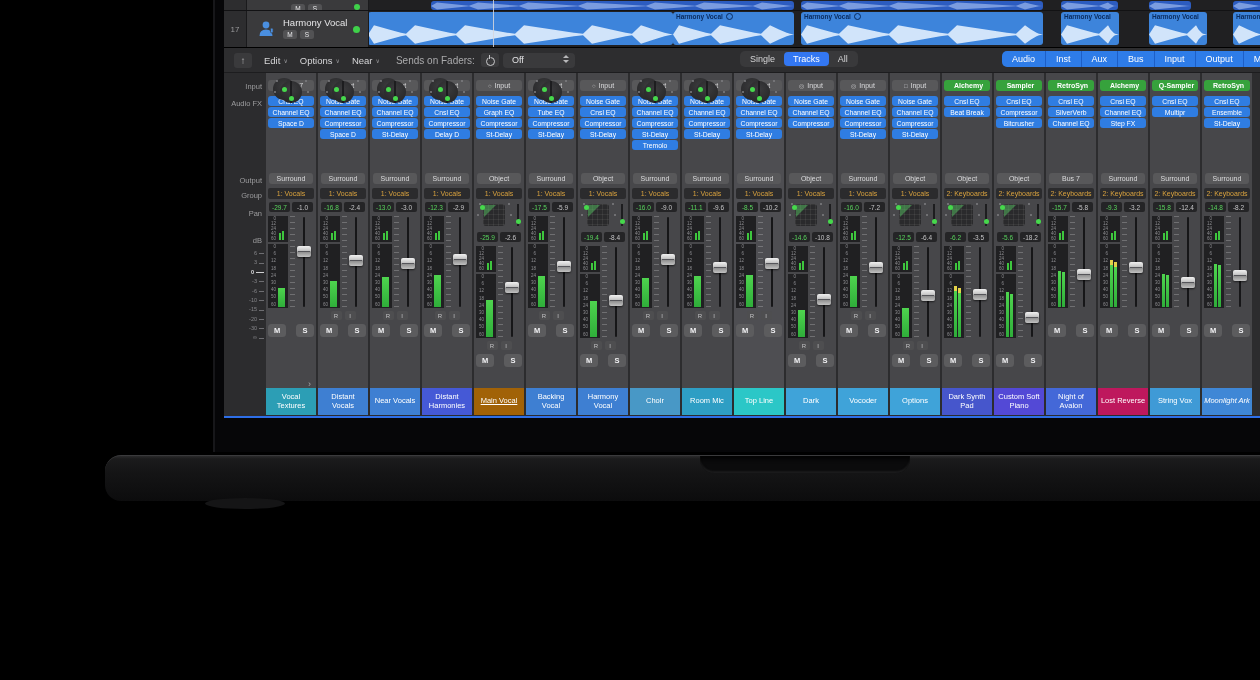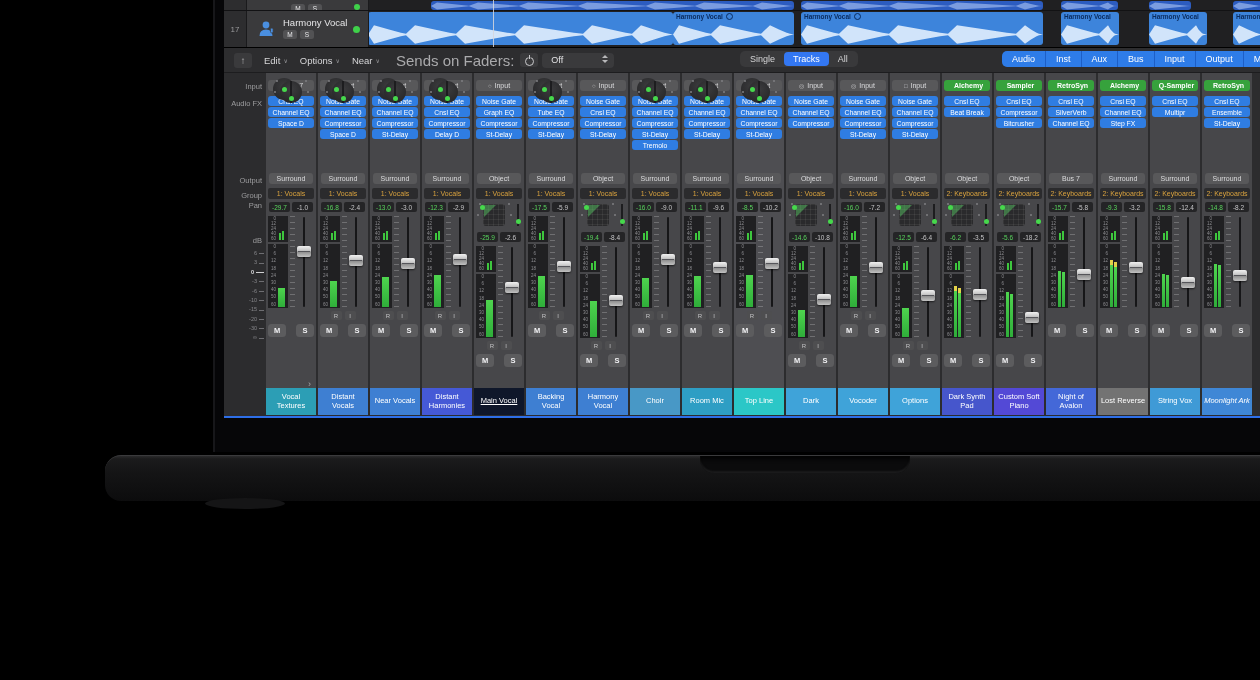--- a/index.html
+++ b/index.html
@@ -39,21 +39,21 @@
   .region .rloop{width:5px;height:5px;border:1px solid #0a2c60;border-radius:50%;display:inline-block;}
   .region svg{position:absolute;left:0;bottom:0;}
   .playhead{position:absolute;left:269px;top:0;width:1px;height:47px;background:rgba(215,215,220,.85);z-index:5;}
   
   .mixer{position:absolute;left:0;top:47px;width:1036px;height:370px;background:#2c2c2e;border-top:1px solid #000;}
   .mhead{position:relative;height:24px;background:#2d2d2f;border-bottom:1px solid #1d1d1f;display:flex;align-items:center;}
   .back-btn{margin-left:10px;width:18px;height:15px;background:#3a3a3c;border-radius:3px;color:#b8b8ba;
     font-size:10px;display:flex;align-items:center;justify-content:center;}
   .menu{margin-left:12px;color:#d6d6d8;font-size:9.5px;display:flex;align-items:center;gap:3px;}
   .menu .chev{color:#97979a;font-size:6px;margin-top:1px;}
-  .sends-lbl{margin-left:16px;color:#aaaaac;font-size:15px;}
+  .sends-lbl{margin-left:16px;color:#aaaaac;font-size:10px;}
   .pwr{margin-left:6px;width:18px;height:14px;background:#3a3a3c;border-radius:3px;position:relative;}
   .pwr i{position:absolute;left:5px;top:3.5px;width:7px;height:7px;border:1px solid #c9c9cb;border-radius:50%;}
   .pwr b{position:absolute;left:8.5px;top:2px;width:1px;height:4px;background:#3a3a3c;box-shadow:0 0 0 .5px #3a3a3c;}
   .pwr b::after{content:"";position:absolute;left:0;top:0;width:1px;height:4px;background:#c9c9cb;}
   .off-sel{margin-left:4px;width:72px;height:15px;background:#3a3a3c;border-radius:4px;position:relative;
     color:#e2e2e4;font-size:9px;display:flex;align-items:center;padding-left:9px;box-sizing:border-box;}
   .off-sel .ud{position:absolute;right:6px;top:2px;}
   .off-sel .ud i{display:block;width:0;height:0;border-left:3px solid transparent;border-right:3px solid transparent;}
   .off-sel .ud i.u{border-bottom:3.5px solid #b8b8ba;margin-bottom:2px;}
   .off-sel .ud i.d{border-top:3.5px solid #b8b8ba;}
@@ -282,21 +282,21 @@
             <span class="filter">Output</span>
             <span class="filter">Master/VCA</span>
           </div>
       </div>
       <div class="mbody">
         <div class="labelcol">
           <span class="rl" style="top:9px;">Input</span>
           <span class="rl" style="top:26px;">Audio FX</span>
           <span class="rl" style="top:103px;">Output</span>
           <span class="rl" style="top:118px;">Group</span>
-          <span class="rl" style="top:128px;">Pan</span>
+          <span class="rl" style="top:136px;">Pan</span>
           <span class="rl" style="top:163px;">dB</span>
           <div class="fscale">
               <div class="fs">
                 <span>6</span>
                 <i></i>
               </div>
               <div class="fs">
                 <span>3</span>
                 <i></i>
               </div>
@@ -697,21 +697,21 @@
       </div>
     </div>
     <div class="rirow">
       <span class="ri r">R</span>
       <span class="ri i">I</span>
     </div>
     <div class="msrow">
       <span class="ms m">M</span>
       <span class="ms s">S</span>
     </div>
-    <div class="sname" style="background: #0f172a; text-decoration: underline;">Main Vocal</div>
+    <div class="sname" style="background: #a16207; text-decoration: underline;">Main Vocal</div>
   </div>
             <div class="strip">
     <div class="src">
       <span class="src-ic">□</span>
       <span class="src-lb">Input</span>
     </div>
     <div class="fxs">
                 <div class="fx">Noise Gate</div>
                 <div class="fx">Tube EQ</div>
                 <div class="fx">Compressor</div>
@@ -1554,21 +1554,21 @@
       </div>
     </div>
     <div class="rirow" style="visibility: hidden;">
       <span class="ri r">R</span>
       <span class="ri i">I</span>
     </div>
     <div class="msrow">
       <span class="ms m">M</span>
       <span class="ms s">S</span>
     </div>
-    <div class="sname" style="background: #737373;">Lost Reverse</div>
+    <div class="sname" style="background: #be185d;">Lost Reverse</div>
   </div>
             <div class="strip dual">
     <div class="src inst">
       <span class="src-ic"></span>
       <span class="src-lb">Q-Sampler</span>
     </div>
     <div class="fxs">
                 <div class="fx">Cnsl EQ</div>
                 <div class="fx">Multipr</div>
               </div>

